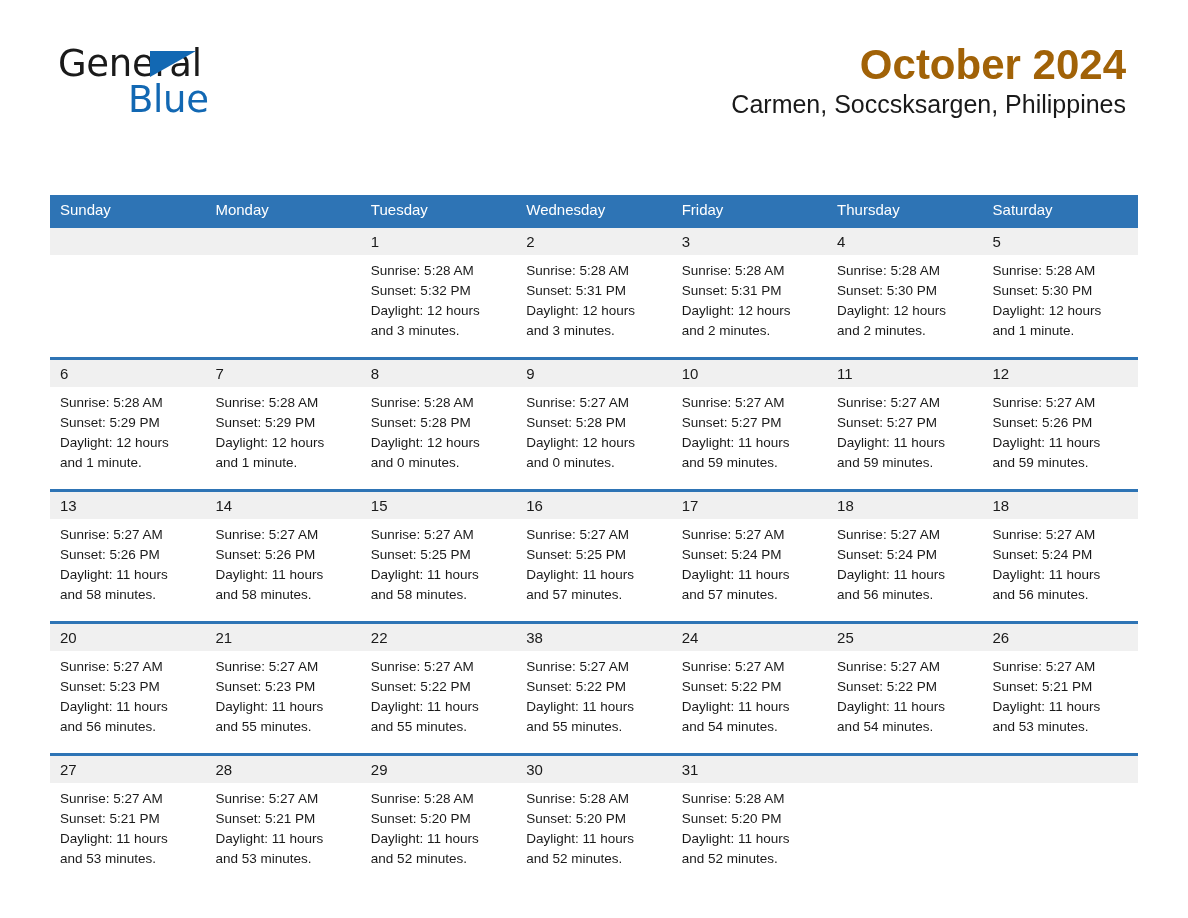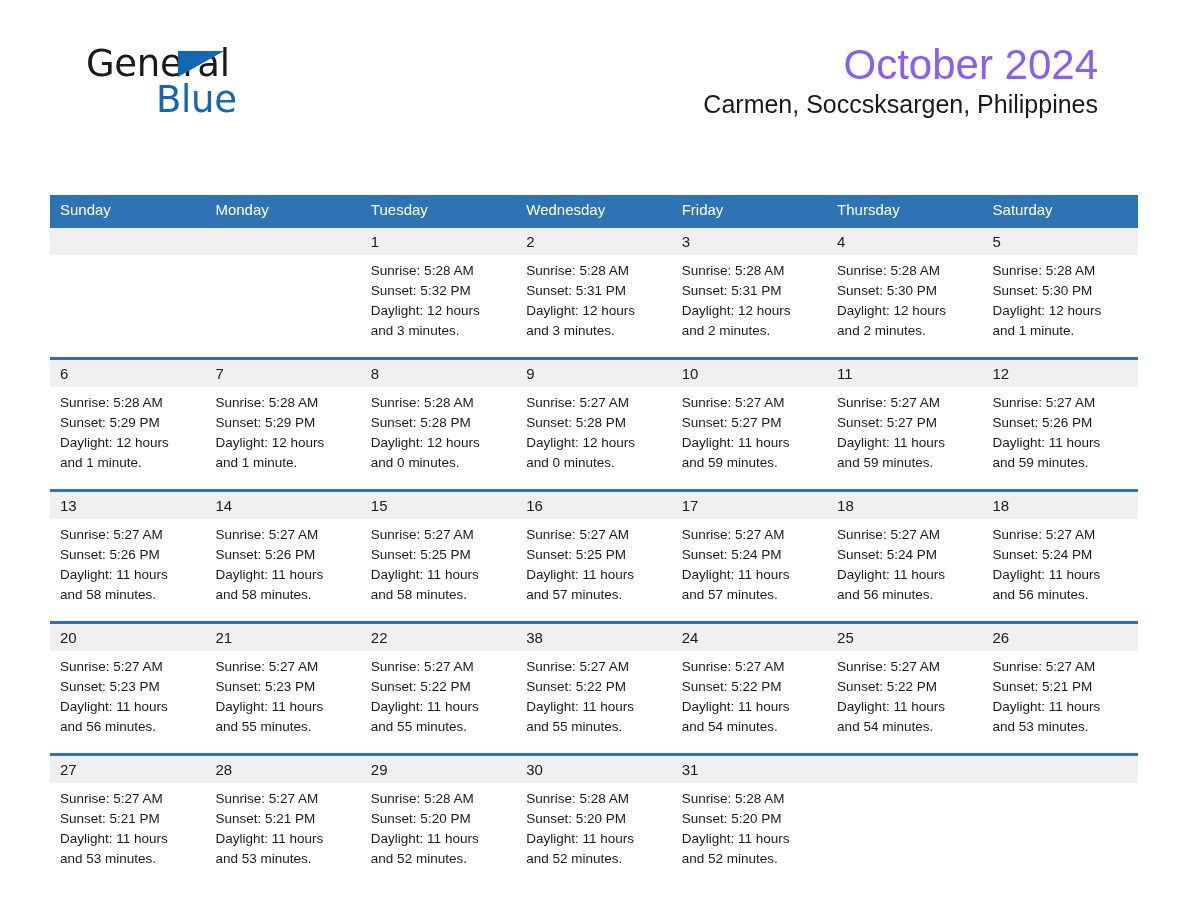--- a/index.html
+++ b/index.html
@@ -12,21 +12,21 @@
     height: 918px;
     font-family: "Liberation Sans", sans-serif;
     color: #000000;
     overflow: hidden;
   }
   .page {
     position: relative;
     width: 1176px;
     height: 918px;
     box-sizing: border-box;
-    padding: 0 78px;
+    padding: 0 50px;
     border-radius: 14px;
   }
 
   
   .header {
     position: relative;
     height: 105px;
   }
   .brand {
     position: absolute;
@@ -68,22 +68,22 @@
     line-height: 1;
   }
   .title-block {
     position: absolute;
     right: 0;
     top: 0;
     text-align: right;
   }
   .month-title {
     font-size: 42px;
-    font-weight: 400;
-    color: #8b5cf6;
+    font-weight: 700;
+    color: #a16207;
     line-height: 1.2;
     margin-top: 40px;
     white-space: nowrap;
   }
   .location {
     font-size: 25px;
     font-weight: 400;
     color: #1a1a1a;
     margin-top: 0;
     white-space: nowrap;

